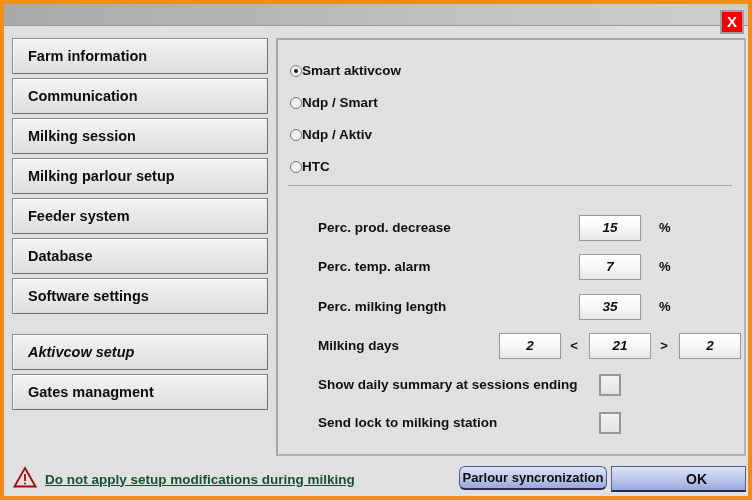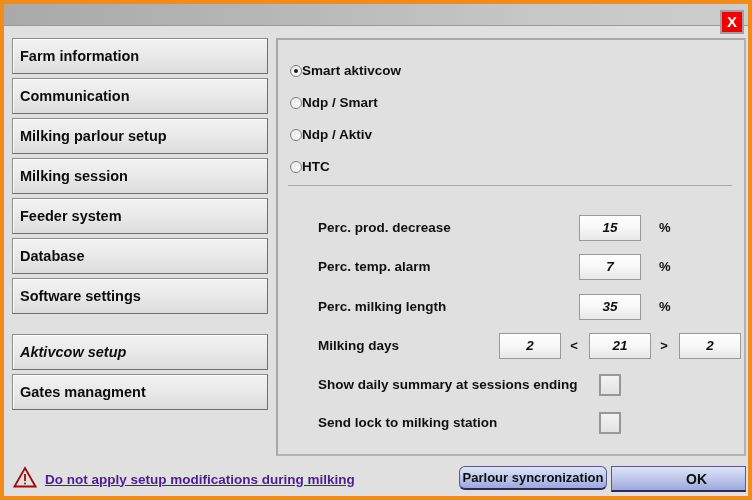--- a/index.html
+++ b/index.html
@@ -75,21 +75,21 @@
     width: 256px;
     height: 36px;
     margin-bottom: 4px;
     box-sizing: border-box;
     border: 1px solid #8c8c8c;
     border-right-color: #707070;
     border-bottom-color: #707070;
     background: linear-gradient(to bottom, #f2f2f2 0%, #eaeaea 45%, #dcdcdc 100%);
     display: flex;
     align-items: center;
-    padding-left: 7px;
+    padding-left: 15px;
     font-size: 14.5px;
     font-weight: bold;
     color: #0d0d0d;
     cursor: pointer;
     box-shadow: 1px 1px 0 #ffffff inset;
   }
   .side-btn.italic {
     font-style: italic;
     margin-top: 20px;
   }
@@ -207,21 +207,21 @@
     position: absolute;
     left: 9px;
     top: 462px;
     display: flex;
     align-items: center;
   }
   .warn-text {
     margin-left: 8px;
     font-size: 13.5px;
     font-weight: bold;
-    color: #4c1d95;
+    color: #14532d;
     text-decoration: underline;
     white-space: nowrap;
     cursor: pointer;
   }
 
   .btm-btn {
     position: absolute;
     box-sizing: border-box;
     border: 1px solid #5a5a8a;
     border-bottom: 2px solid #2a2a55;
@@ -257,22 +257,22 @@
 <div class="window">
 
   <div class="titlebar">
     <div class="title-text">Software setup</div>
   </div>
   <div class="close-btn">X</div>
 
   <div class="sidebar">
     <div class="side-btn">Farm information</div>
     <div class="side-btn">Communication</div>
+    <div class="side-btn">Milking session</div>
     <div class="side-btn">Milking parlour setup</div>
-    <div class="side-btn">Milking session</div>
     <div class="side-btn">Feeder system</div>
     <div class="side-btn">Database</div>
     <div class="side-btn">Software settings</div>
     <div class="side-btn italic">Aktivcow setup</div>
     <div class="side-btn">Gates managment</div>
   </div>
 
   <div class="panel">
 
     <div class="radio-row" style="top:23px">

